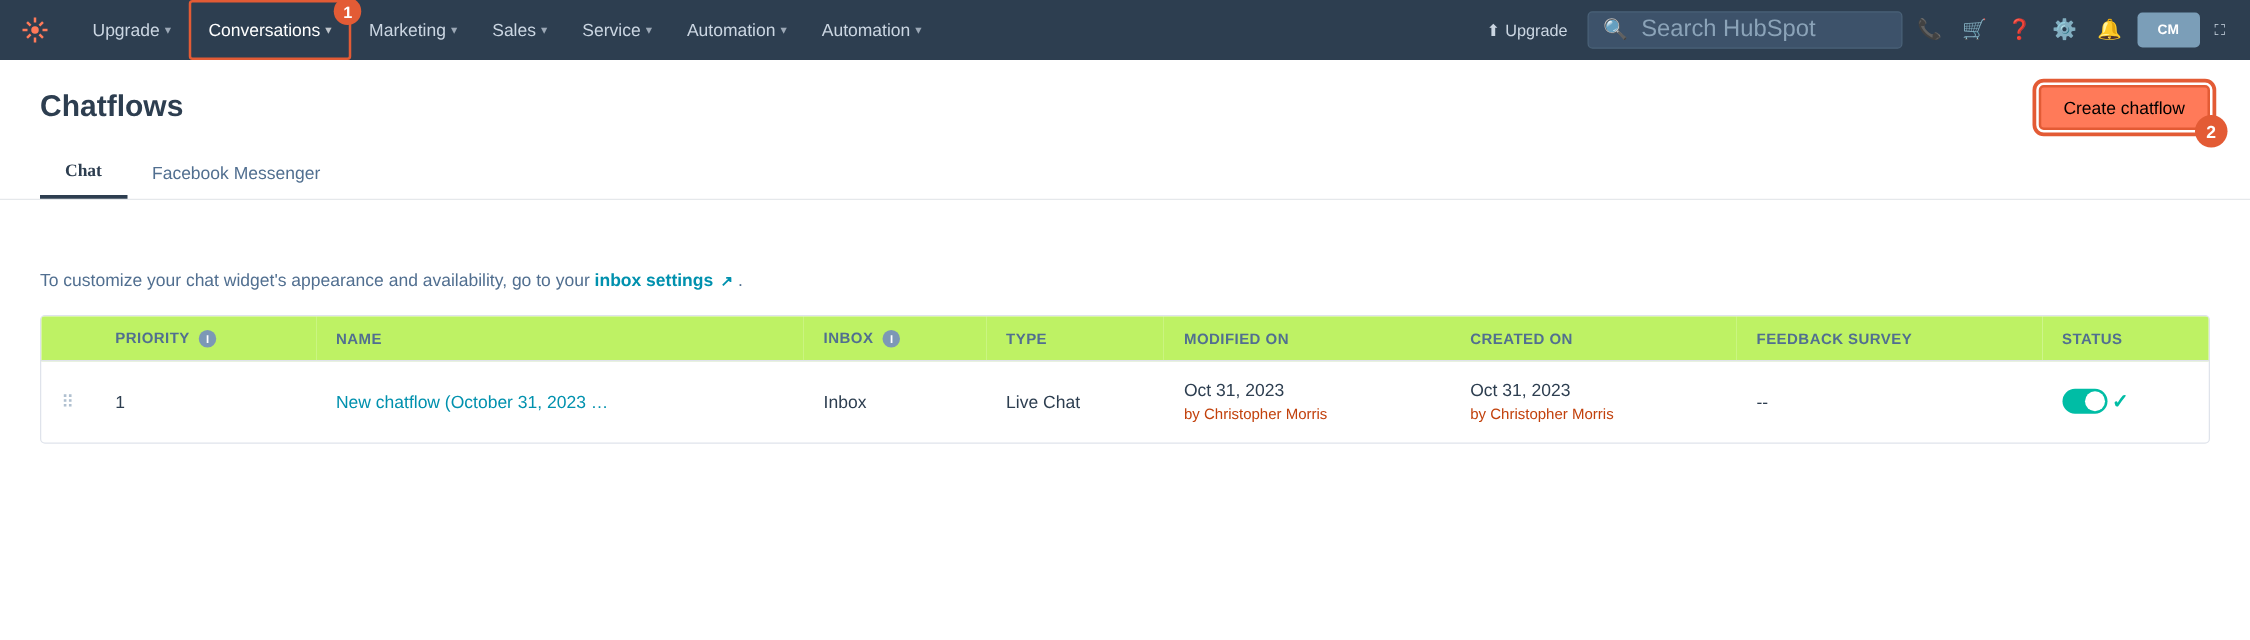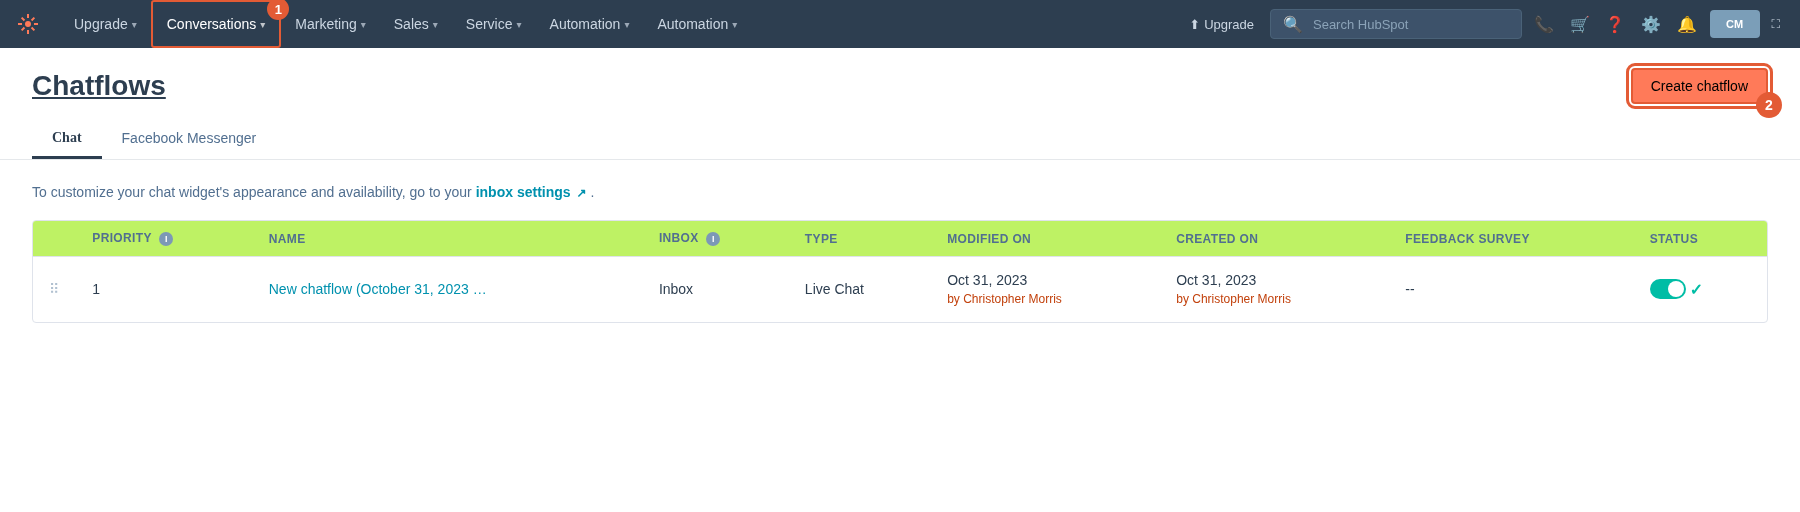--- a/index.html
+++ b/index.html
@@ -63,21 +63,21 @@
       border-radius: 4px;
       padding: 0 8px;
       height: 30px;
       gap: 6px;
     }
     .nav-search input {
       background: transparent;
       border: none;
       outline: none;
       color: #cbd6e2;
-      font-size: 13px;
+      font-size: 19px;
       width: 200px;
     }
     .nav-search input::placeholder { color: #8ba3b8; }
     .nav-icon {
       color: #cbd6e2;
       cursor: pointer;
       font-size: 16px;
       padding: 4px;
     }
     .nav-avatar {
@@ -110,24 +110,23 @@
       border-bottom: 1px solid #e5e8eb;
       padding: 20px 32px 0 32px;
     }
     .subheader-top {
       display: flex;
       align-items: center;
       justify-content: space-between;
       margin-bottom: 16px;
     }
     .page-title {
-      font-size: 28px;
+      font-size: 24px;
       font-weight: 600;
       color: #2d3e50;
-      text-decoration: underline;
     }
     .create-btn {
       background: #ff7a59;
       color: #000000;
       border: 2px solid #e35b35;
       border-radius: 4px;
       padding: 8px 18px;
       font-size: 14px;
       font-weight: 500;
       cursor: pointer;
@@ -155,20 +154,21 @@
 
     
     .main-content {
       padding: 24px 32px;
       background: #fff;
     }
     .info-text {
       font-size: 14px;
       color: #516f90;
       margin-bottom: 20px;
+      margin-top: 32px;
     }
     .info-text a {
       color: #0091ae;
       font-weight: 600;
       text-decoration: none;
     }
     .external-icon {
       font-size: 12px;
       vertical-align: middle;
       margin-left: 2px;

